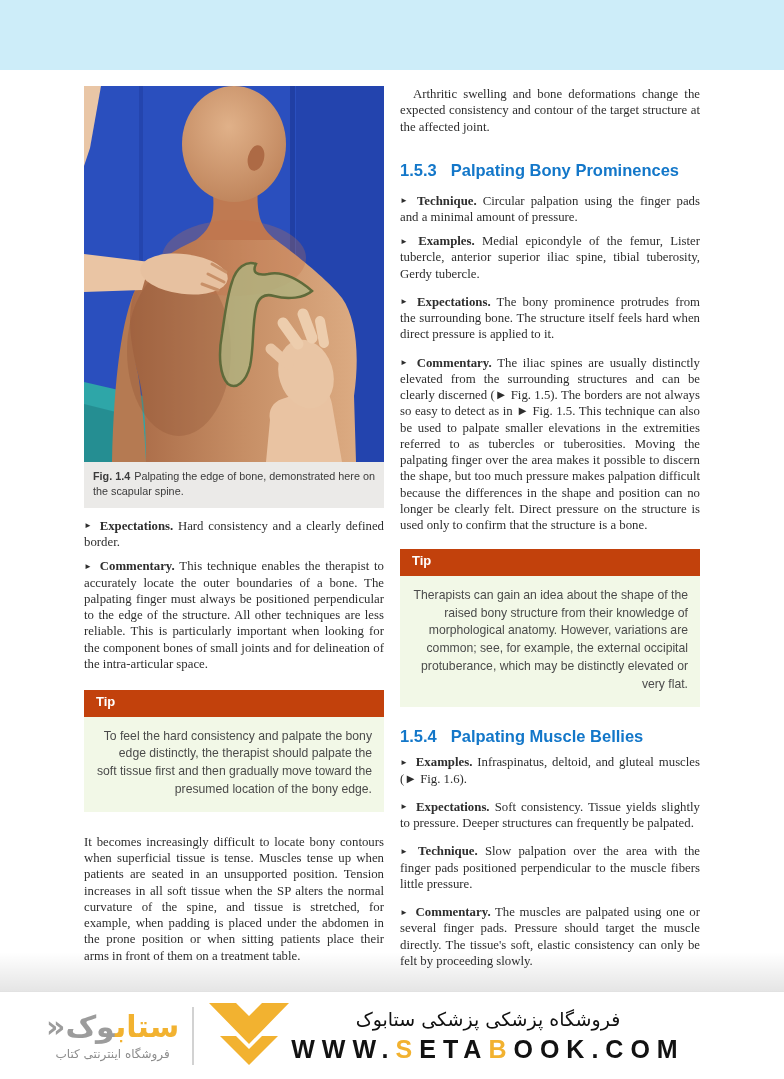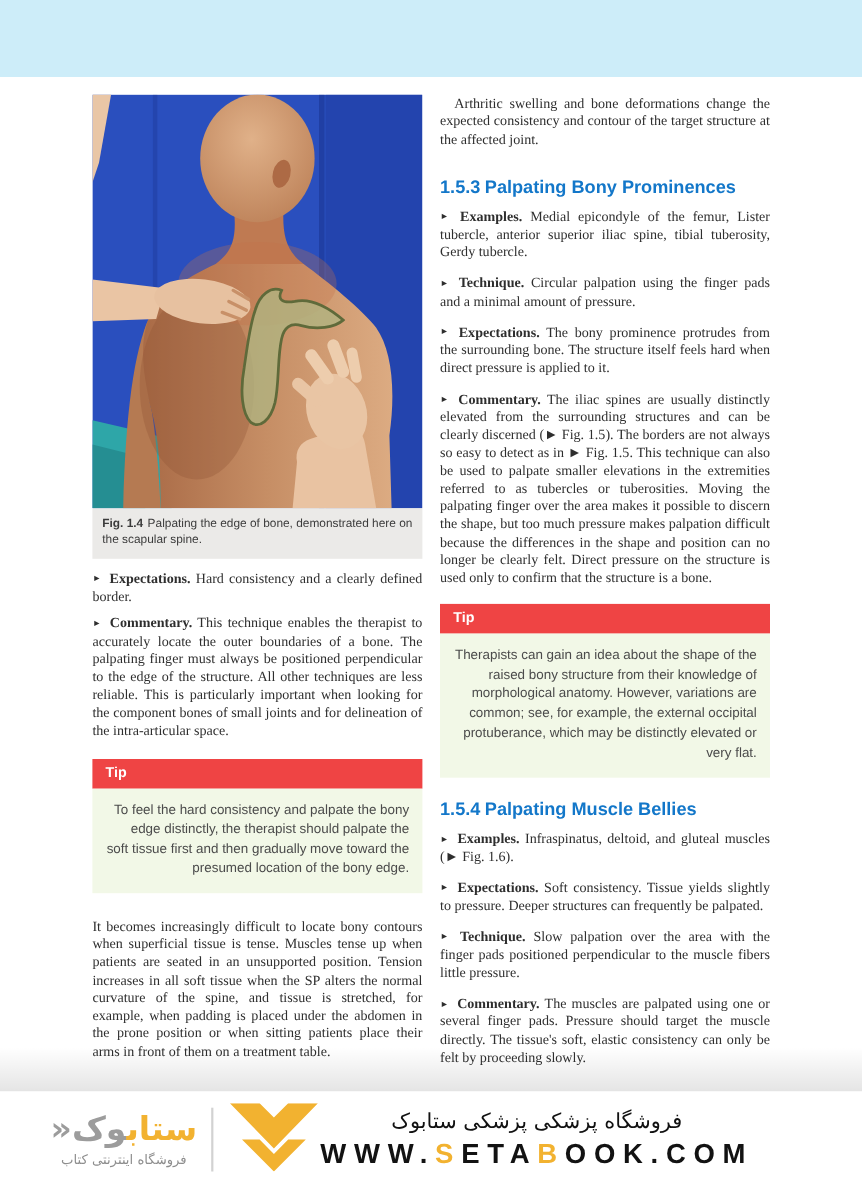--- a/index.html
+++ b/index.html
@@ -28,24 +28,24 @@
   .arrow { font-size:8px; vertical-align:1.5px; margin-right:3px; }
   .plabel { font-weight:bold; }
   .indent { text-indent:13px; }
 
   .mt8{margin-top:8px} .mt10{margin-top:10px} .mt12{margin-top:12px}
   .mt16{margin-top:16px} .mt18{margin-top:18px} .mt20{margin-top:20px}
   .mt22{margin-top:22px} .mt26{margin-top:26px}
 
   .heading { font-family:"Liberation Sans", sans-serif; font-weight:bold; color:#1377c9;
              font-size:16.5px; line-height:1.2; text-align:left; }
-  .heading .hnum { margin-right:4px; }
+  .heading .hnum { margin-right:14px; }
 
   .tip-box { }
-  .tip-header { background:#ef4444; color:#ffffff; font-family:"Liberation Sans", sans-serif;
+  .tip-header { background:#c2410c; color:#ffffff; font-family:"Liberation Sans", sans-serif;
                 font-weight:bold; font-size:13px; padding:4px 12px 6px 12px; }
   .tip-body { background:#f2f8e7; font-family:"Liberation Sans", sans-serif; font-size:12.2px;
               line-height:1.46; color:#4b4b4b; padding:11px 12px 13px 12px; text-align:right; }
 
   
   .scan-shadow { position:absolute; left:0; top:952px; width:784px; height:40px;
                  background:linear-gradient(to bottom, rgba(0,0,0,0), rgba(0,0,0,0.10));
                  border-bottom:1px solid #e2e2e2; }
 
   
@@ -152,30 +152,30 @@
     </div>
 
     <div class="col">
 
       <p class="para indent">Arthritic swelling and bone deformations change the expected consistency and contour of the target structure at the affected joint.</p>
 
       <h2 class="heading mt26">
         <span class="hnum">1.5.3</span><span>Palpating Bony Prominences</span>
       </h2>
 
+      <p class="para mt12">
+        <span class="arrow">►</span>
+        <span class="plabel">Technique.</span>
+        <span>Circular palpation using the finger pads and a minimal amount of pressure.</span>
+      </p>
+
       <p class="para mt8">
         <span class="arrow">►</span>
         <span class="plabel">Examples.</span>
         <span>Medial epicondyle of the femur, Lister tubercle, anterior superior iliac spine, tibial tuberosity, Gerdy tubercle.</span>
-      </p>
-
-      <p class="para mt12">
-        <span class="arrow">►</span>
-        <span class="plabel">Technique.</span>
-        <span>Circular palpation using the finger pads and a minimal amount of pressure.</span>
       </p>
 
       <p class="para mt12">
         <span class="arrow">►</span>
         <span class="plabel">Expectations.</span>
         <span>The bony prominence protrudes from the surrounding bone. The structure itself feels hard when direct pressure is applied to it.</span>
       </p>
 
       <p class="para mt12">
         <span class="arrow">►</span>

